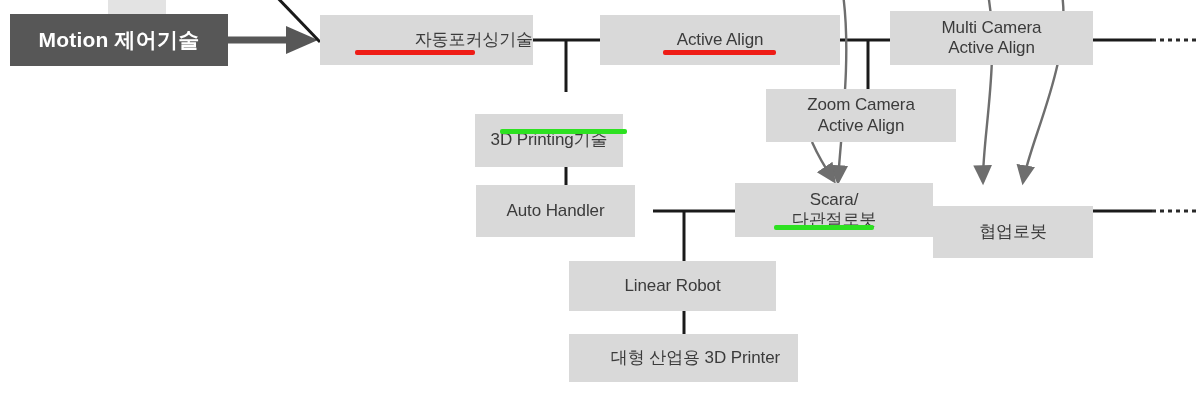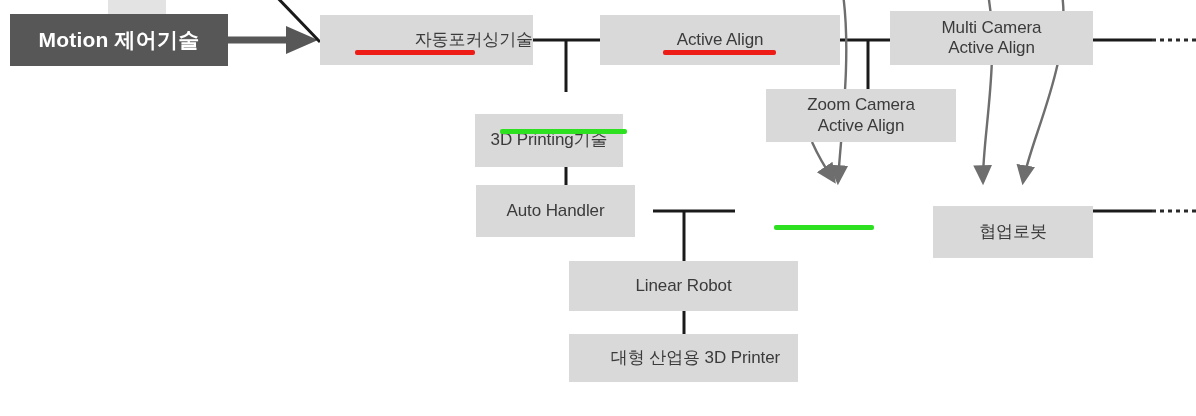--- a/index.html
+++ b/index.html
@@ -133,26 +133,30 @@
 
   <div class="node" style="left:766px; top:89px; width:190px; height:53px;">
     <span class="label">Zoom Camera
 Active Align</span>
   </div>
 
   <div class="node" style="left:476px; top:185px; width:159px; height:52px;">
     <span class="label">Auto Handler</span>
   </div>
 
+  <div class="node" style="left:735px; top:183px; width:198px; height:54px;">
+    <span class="label">Scara/
+다관절로봇</span>
+  </div>
 
   <div class="node" style="left:933px; top:185px; width:160px; height:52px;margin-top:21px;">
     <span class="label">협업로봇</span>
   </div>
 
-  <div class="node" style="left:569px; top:261px; width:229px; height:50px;">
+  <div class="node" style="left:569px; top:261px; width:207px; height:50px;">
     <span class="label">Linear Robot</span>
   </div>
 
   <div class="node" style="left:569px; top:334px; width:229px; height:48px;padding-left:24px;">
     <span class="label">대형 산업용 3D Printer</span>
   </div>
 
   <div class="ul" style="left:355px; top:50px; width:120px; background:#ee1c16;"></div>
   <div class="ul" style="left:663px; top:50px; width:113px; background:#ee1c16;"></div>
   <div class="ul" style="left:500px; top:129px; width:127px; background:#2de121;"></div>

